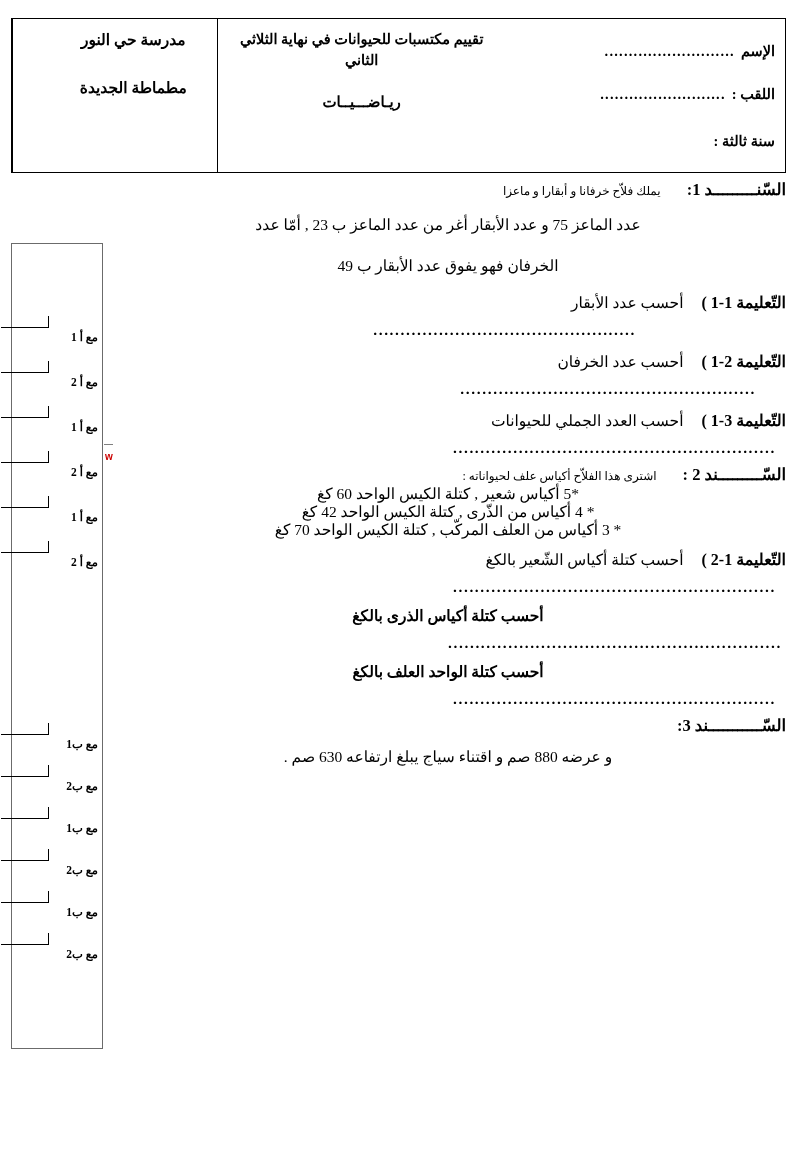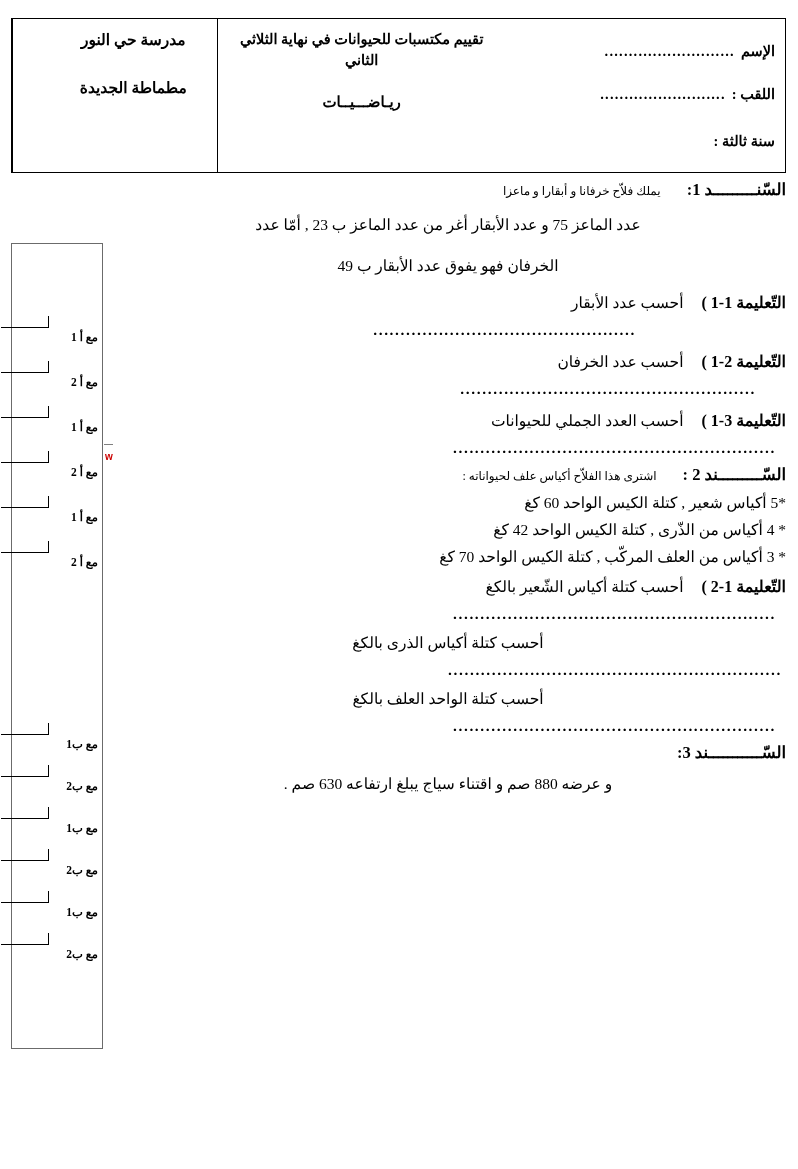--- a/index.html
+++ b/index.html
@@ -220,28 +220,29 @@
     margin-top: 9px;
     overflow: hidden;
     white-space: nowrap;
     height: 20px;
     direction: ltr;
     text-align: right;
   }
 
   .bullet-line {
     font-size: 15.5px;
+    margin-top: 0;
+    text-align: center;
+  }
+
+  .sub-instruction {
+    font-size: 15.5px;
     margin-top: 9px;
-    text-align: right;
-  }
-
-  .sub-instruction {
-    font-size: 15.5px;
-    margin-top: 9px;
-    text-align: center;
+    text-align: center;
+    font-weight: bold;
   }
 
   .spacer-sm { height: 6px; }
 </style>
 </head>
 <body>
 
 <div class="page">
 
   <div class="header-table">

